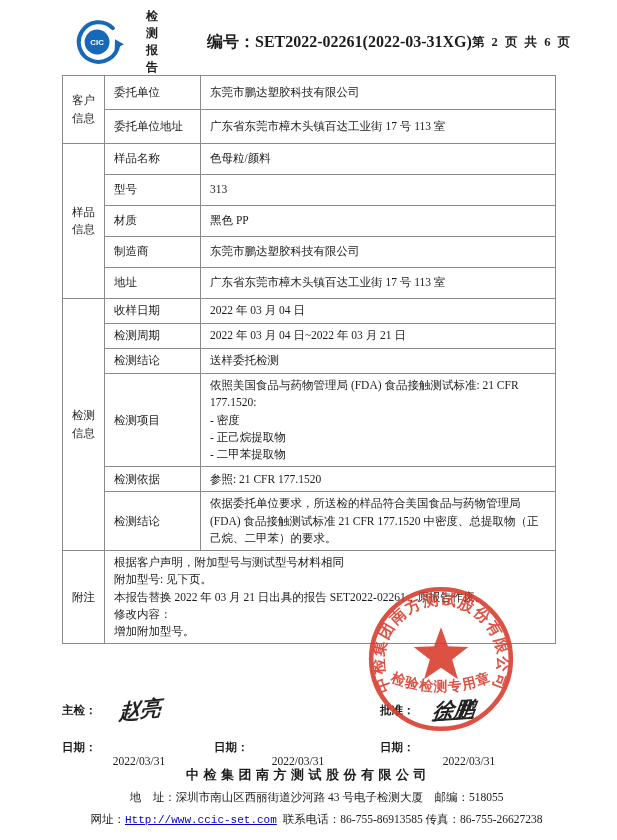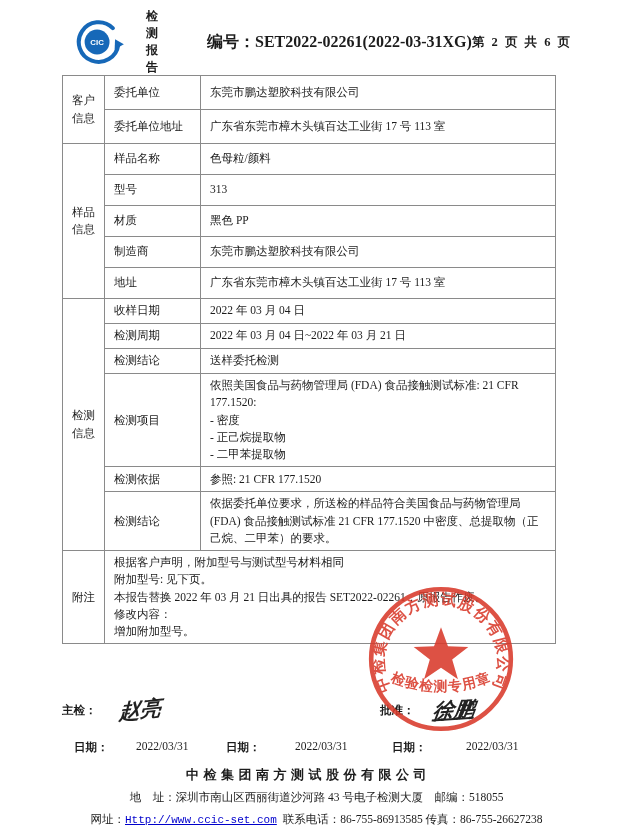--- a/index.html
+++ b/index.html
@@ -51,21 +51,21 @@
   .sig-col { position:relative; }
   .sig-line { position:absolute; top:18px; left:0; right:0; display:flex; align-items:center; }
   .sig-role { font-weight:bold; white-space:nowrap; }
   .sig-name {
     font-family:"DejaVu Sans",sans-serif; font-style:italic; font-weight:600;
     font-size:21px; transform:rotate(-6deg) skewX(-8deg); display:inline-block;
     margin-left:22px; color:#222;
   }
   .sig-name.approved { text-decoration:underline; text-decoration-thickness:2px; margin-left:18px; transform:rotate(-4deg) skewX(-12deg); }
   .sig-scribble { margin-left:26px; }
-  .date-line { position:absolute; top:62px; left:12px; right:8px; display:flex; }
+  .date-line { position:absolute; top:62px; left:0; right:8px; display:flex;flex-direction:column; }
   .date-label { font-weight:bold; white-space:nowrap; }
   .date-value { margin:0 auto; padding-left:10px; }
 
   
   .stamp {
     position:absolute; left:364px; top:582px; width:154px; height:154px;
     opacity:0.88; z-index:6; pointer-events:none;
   }
 
   

